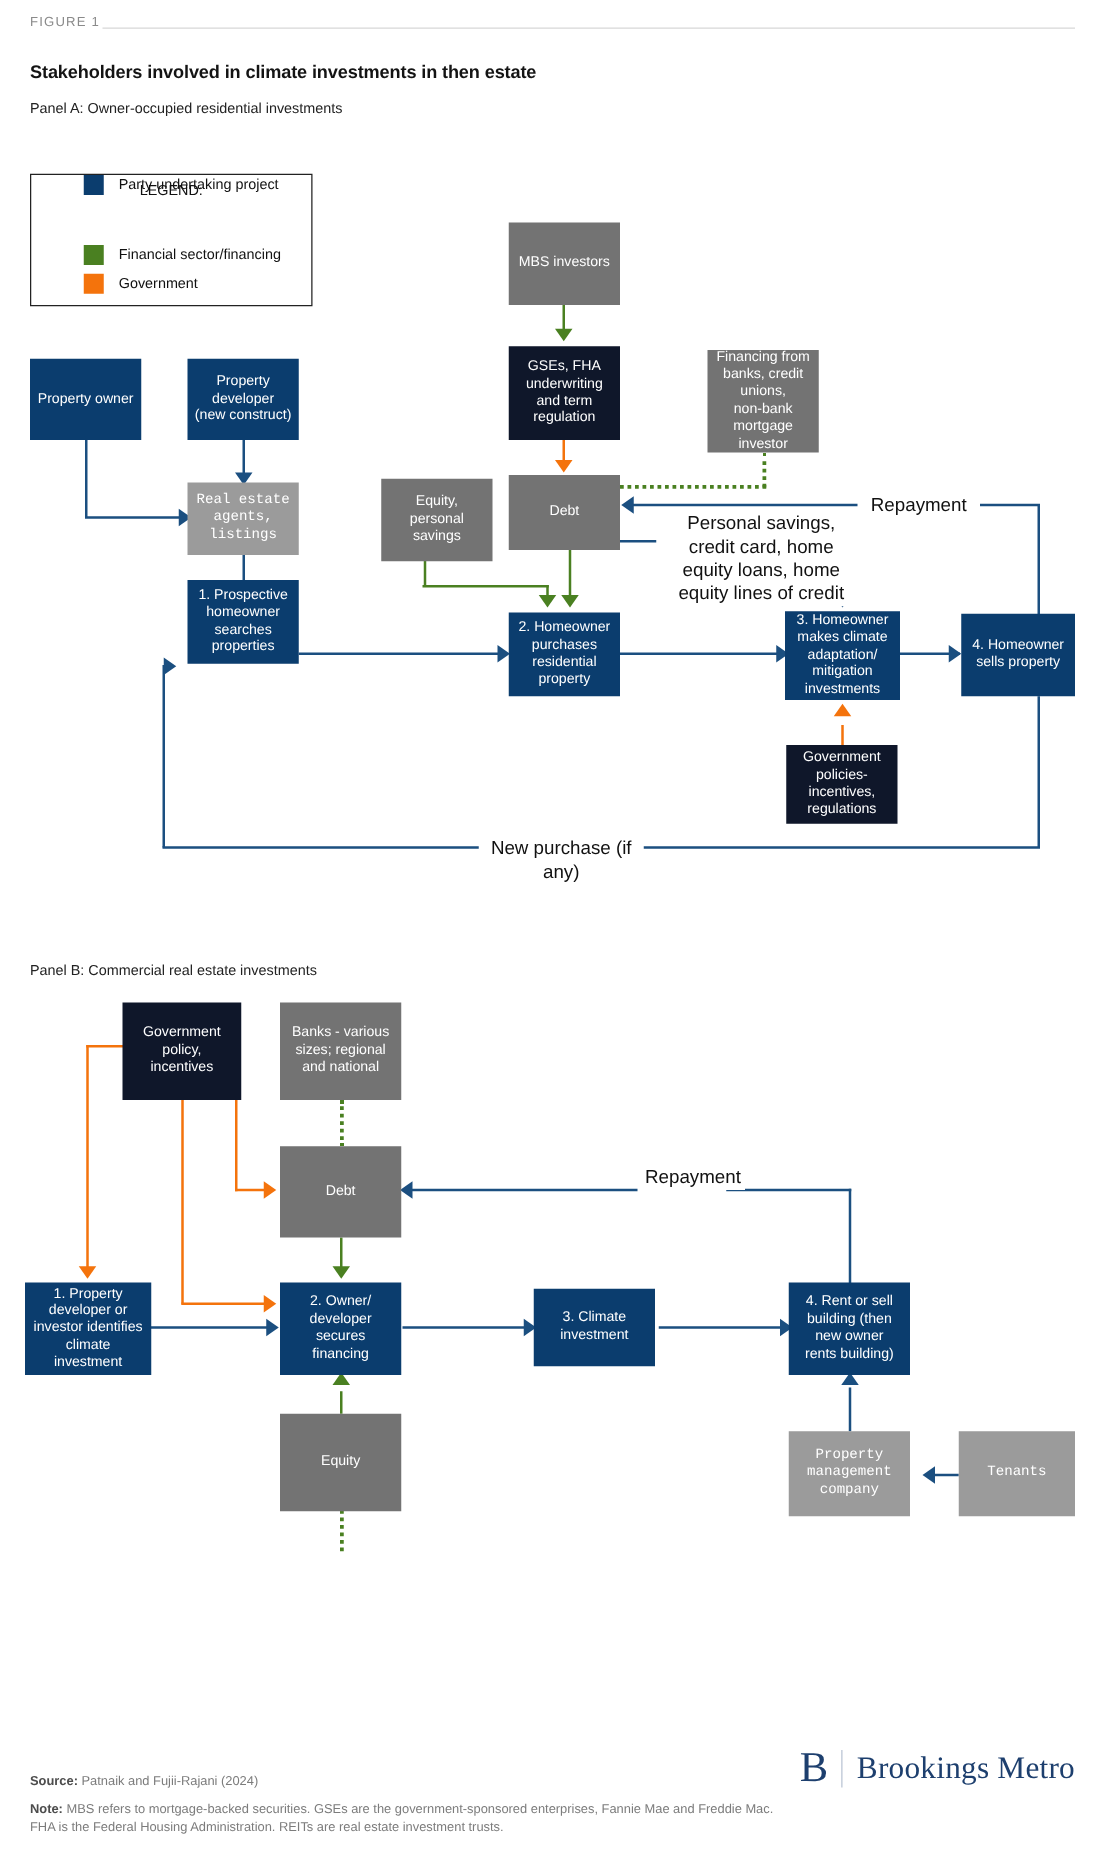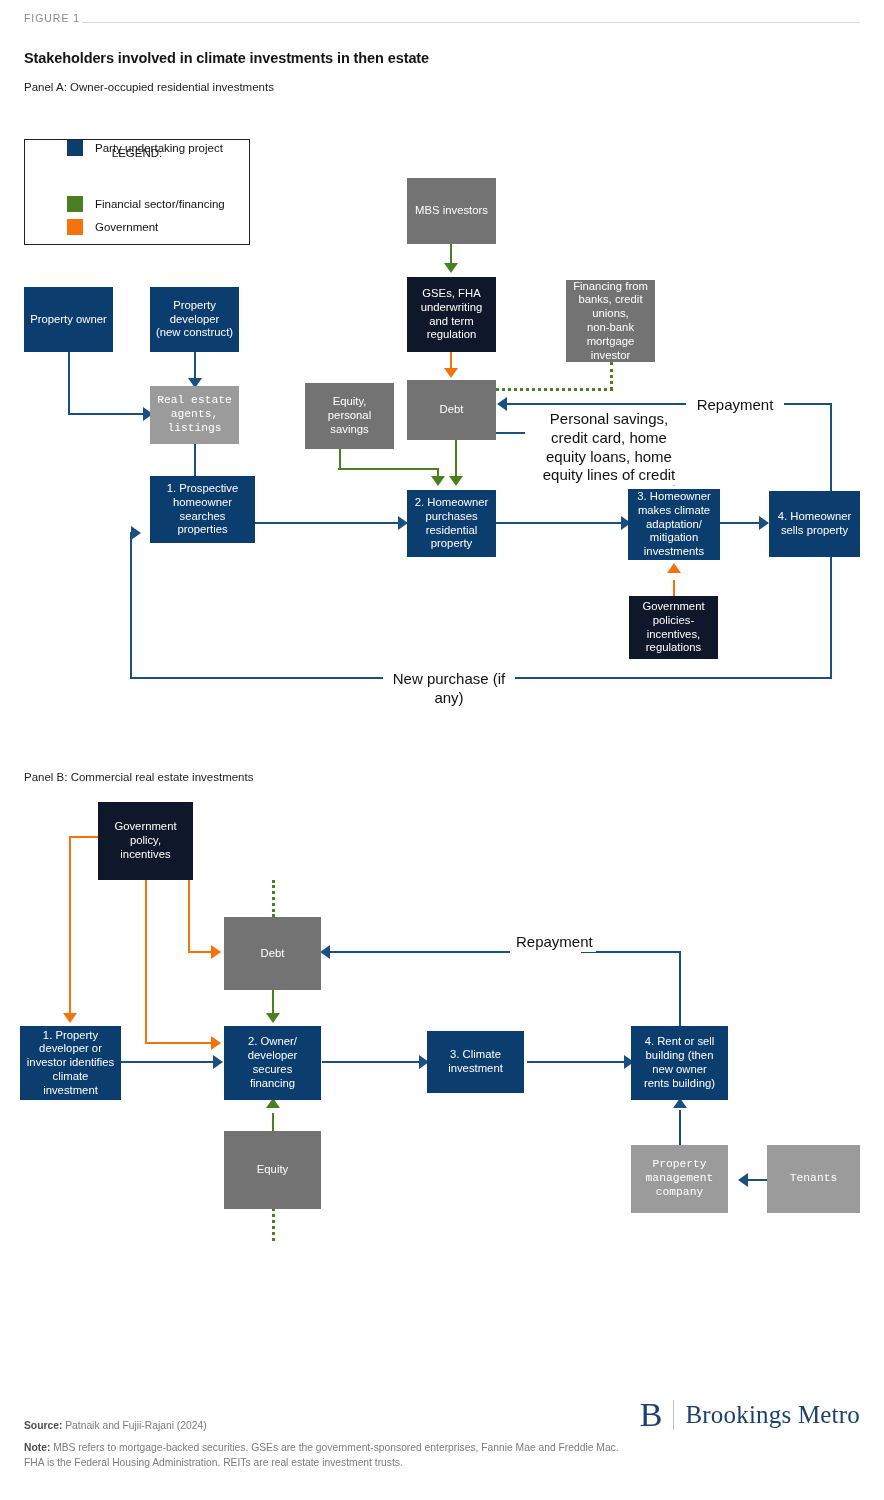--- a/index.html
+++ b/index.html
@@ -195,21 +195,21 @@
 unions,
 non-bank
 mortgage
 investor</div>
 
   <div class="node green" style="left:305px;top:383px;width:89px;height:66px;">Equity,
 personal
 savings</div>
   <div class="node green" style="left:407px;top:380px;width:89px;height:60px;">Debt</div>
 
-  <div class="node blue" style="left:150px;top:476px;width:105px;height:67px;">1. Prospective
+  <div class="node blue" style="left:150px;top:464px;width:89px;height:67px;">1. Prospective
 homeowner
 searches
 properties</div>
   <div class="node blue" style="left:407px;top:490px;width:89px;height:67px;">2. Homeowner
 purchases
 residential
 property</div>
   <div class="node blue" style="left:628px;top:489px;width:92px;height:71px;">3. Homeowner
 makes climate
 adaptation/
@@ -263,20 +263,23 @@
 
   <div class="ln v c-blue" style="left:679px;top:1110px;height:35px;"></div>
   <div class="ah up a-blue" style="left:673px;top:1098px;"></div>
 
   <div class="ln h c-blue" style="left:742px;top:1179px;width:25px;"></div>
   <div class="ah left a-blue" style="left:738px;top:1173px;"></div>
 
   <div class="node orange" style="left:98px;top:802px;width:95px;height:78px;">Government
 policy,
 incentives</div>
+  <div class="node green" style="left:224px;top:802px;width:97px;height:78px;">Banks - various
+sizes; regional
+and national</div>
   <div class="node green" style="left:224px;top:917px;width:97px;height:73px;">Debt</div>
 
   <div class="node blue" style="left:20px;top:1026px;width:101px;height:74px;">1. Property
 developer or
 investor identifies
 climate
 investment</div>
   <div class="node blue" style="left:224px;top:1026px;width:97px;height:74px;">2. Owner/
 developer
 secures

